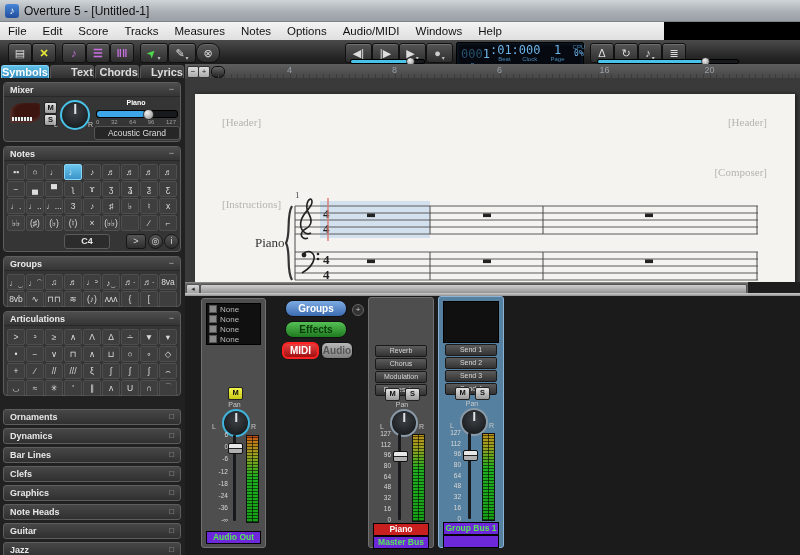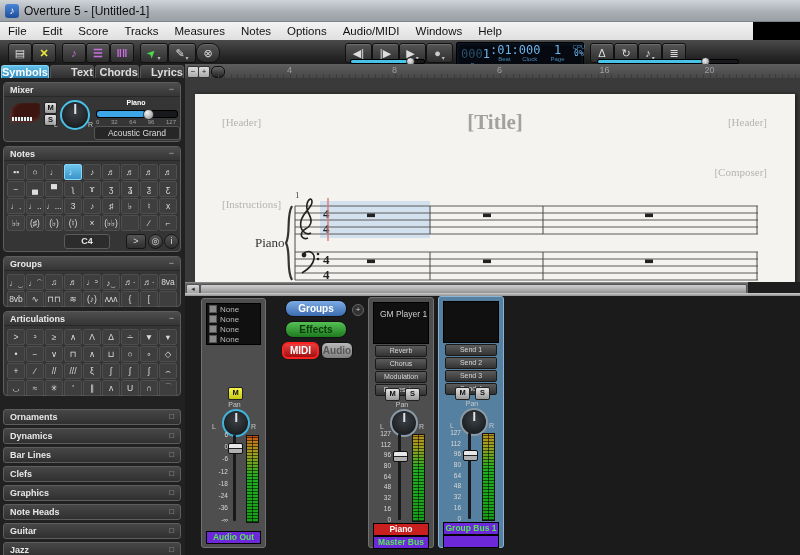--- a/index.html
+++ b/index.html
@@ -7,21 +7,21 @@
        font-family:"Liberation Sans", sans-serif; -webkit-font-smoothing:antialiased;}
   .abs{position:absolute;}
   
   #titlebar{left:0;top:0;width:800px;height:22px;
     background:linear-gradient(#cfd4d9,#a8adb3 60%,#9aa0a6);
     border-bottom:1px solid #7d8389;display:flex;align-items:center;gap:5px;padding-left:5px;box-sizing:border-box;}
   #appicon{width:14px;height:14px;border-radius:3px;background:linear-gradient(#4a86d8,#1e4e9c);
     color:#fff;font-size:10px;line-height:14px;text-align:center;}
   #titletext{font-size:12px;color:#111;}
   
-  #menubar{left:0;top:22px;width:753px;height:18px;background:linear-gradient(#f4f4f4,#dfdfdf);
+  #menubar{left:0;top:22px;width:664px;height:18px;background:linear-gradient(#f4f4f4,#dfdfdf);
     border-bottom:1px solid #9b9b9b;display:flex;align-items:center;}
   .mi{font-size:11.5px;color:#111;padding:0 8px;line-height:18px;}
   
   #toolbar{left:0;top:40px;width:800px;height:24px;background:linear-gradient(#4a4a4a,#262626 70%,#1b1b1b);
     border-bottom:1px solid #000;}
   .tbtn{position:absolute;top:3px;height:18px;border:1px solid #111;border-radius:3px;
     background:linear-gradient(#555,#2e2e2e);box-shadow:inset 0 1px rgba(255,255,255,.15);
     color:#ddd;font-size:11px;display:flex;align-items:center;justify-content:center;}
   .tbtn .caret{font-size:6px;color:#bbb;margin-left:1px;align-self:flex-end;padding-bottom:1px;}
   .glyph-purple{color:#c86ee0;font-weight:bold;}
@@ -486,21 +486,20 @@
       <div class="colbar">
         <span class="ct">Jazz</span>
         <span class="sq">□</span>
       </div>
     </div>
 </div>
 
 <div class="abs" id="scorearea">
   <div id="page">
     <span class="ph" style="left:27px;top:22px;">[Header]</span>
-    <div id="ptitle">[Title]</div>
     <span class="ph" style="right:28px;top:22px;">[Header]</span>
     <span class="ph" style="left:27px;top:72px;margin-top:32px;">[Instructions]</span>
     <span class="ph" style="right:28px;top:72px;">[Composer]</span>
 
     <svg width="600" height="199" style="position:absolute;left:0;top:0;">
 
       <rect x="125" y="107" width="110" height="37" fill="#b8d2ee" opacity="0.55"></rect>
 
       <g stroke="#5a5a5a" stroke-width="1">
         <line x1="100" y1="112" x2="563" y2="112"></line>
@@ -620,23 +619,20 @@
     <div class="namebox" style="top:232px;">Audio Out</div>
   </div>
 
   <div class="mixbtn" id="btn-groups">Groups</div>
   <div id="btn-plus">+</div>
   <div class="mixbtn" id="btn-effects">Effects</div>
   <div class="mixbtn" id="btn-midi">MIDI</div>
   <div class="mixbtn" id="btn-audio">Audio</div>
 
   <div class="strip gray" style="left:183px;top:1px;width:66px;height:251px;">
-    <div class="topbox">
-      <div class="stripname">GM Player 1</div>
-    </div>
     <div>
 
     <div class="sendbtn" style="top: 47px;">Reverb</div>
         <div class="sendbtn" style="top: 60px;">Chorus</div>
         <div class="sendbtn" style="top: 73px;">Modulation</div>
         <div class="sendbtn" style="top: 86px;">Expression</div>
       </div>
     <div class="msbtn" style="left:16px;top:90px;width:13px;height:11px;">M</div>
     <div class="msbtn" style="left:36px;top:90px;width:13px;height:11px;">S</div>
     <span class="tinylbl" style="left:0;top:103px;width:66px;text-align:center;">Pan</span>

